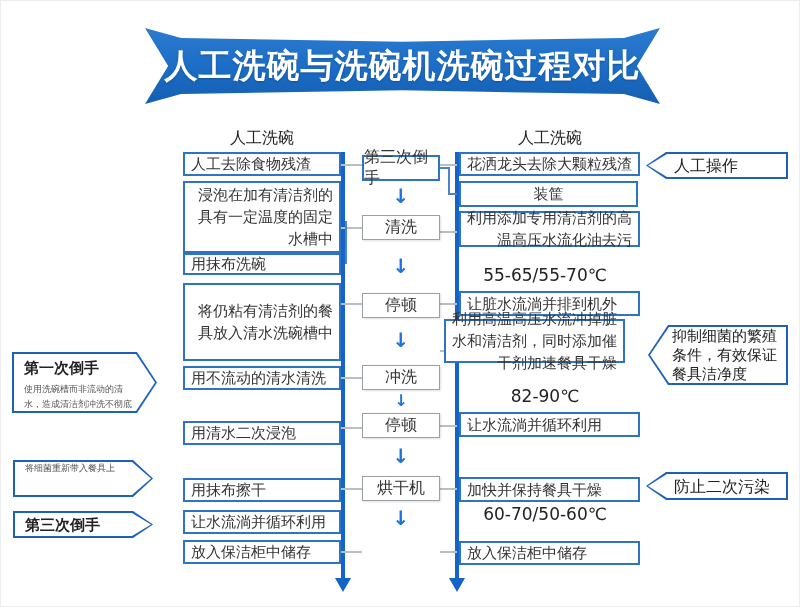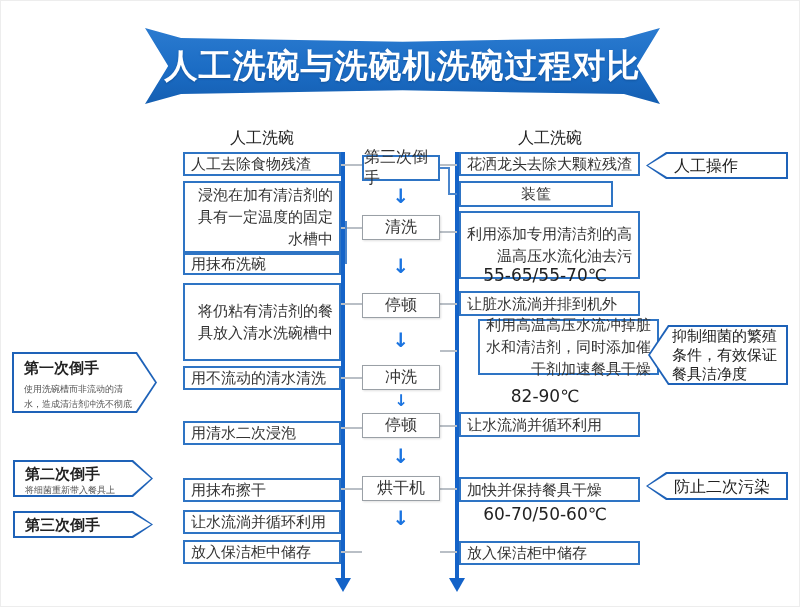--- a/index.html
+++ b/index.html
@@ -150,31 +150,31 @@
   <div class="abs down-arrow" style="left:389px;top:186px;width:24px;">↓</div>
   <div class="abs down-arrow" style="left:389px;top:256px;width:24px;">↓</div>
   <div class="abs down-arrow" style="left:389px;top:330px;width:24px;">↓</div>
   <div class="abs down-arrow" style="left:389px;top:391px;width:24px;font-size:16px;">↓</div>
   <div class="abs down-arrow" style="left:389px;top:446px;width:24px;">↓</div>
   <div class="abs down-arrow" style="left:389px;top:508px;width:24px;">↓</div>
 
   <div class="abs sbox" style="left:459px;top:152px;width:181px;height:24px;">
       <span>花洒龙头去除大颗粒残渣</span>
     </div>
-  <div class="abs sbox center" style="left:459px;top:181px;width:154px;height:26px;">
+  <div class="abs sbox center" style="left:459px;top:181px;width:179px;height:26px;">
       <span>装筐</span>
     </div>
-  <div class="abs sbox" style="left:459px;top:211px;width:181px;height:68px;">
+  <div class="abs sbox" style="left:459px;top:211px;width:181px;height:36px;">
       <span>利用添加专用清洁剂的高温高压水流化油去污</span>
     </div>
   <div class="abs temp" style="left:459px;top:265px;width:178px;height:20px;">55-65/55-70℃</div>
   <div class="abs sbox" style="left:459px;top:291px;width:181px;height:25px;">
       <span>让脏水流淌并排到机外</span>
     </div>
-  <div class="abs sbox" style="left:478px;top:319px;width:181px;height:56px;">
+  <div class="abs sbox" style="left:444px;top:319px;width:181px;height:44px;">
       <span>利用高温高压水流冲掉脏水和清洁剂，同时添加催干剂加速餐具干燥</span>
     </div>
   <div class="abs temp" style="left:459px;top:386px;width:178px;height:20px;">82-90℃</div>
   <div class="abs sbox" style="left:459px;top:412px;width:181px;height:25px;">
       <span>让水流淌并循环利用</span>
     </div>
   <div class="abs sbox" style="left:459px;top:477px;width:181px;height:25px;">
       <span>加快并保持餐具干燥</span>
     </div>
   <div class="abs temp" style="left:459px;top:504px;width:178px;height:20px;">60-70/50-60℃</div>
@@ -183,21 +183,20 @@
     </div>
 
   <div class="abs co-r-outer" style="left:12px;top:352px;width:145px;height:61px;">
     <div class="co-r-inner">
       <div class="co-title">第一次倒手</div>
       <div class="co-note">使用洗碗槽而非流动的清水，造成清洁剂冲洗不彻底</div>
     </div>
   </div>
   <div class="abs co-r-outer" style="left:13px;top:460px;width:140px;height:37px;">
     <div class="co-r-inner" style="padding-top:1px;">
-      <div class="co-title">第二次倒手</div>
       <div class="co-note" style="margin-top:0;line-height:11px;">将细菌重新带入餐具上</div>
     </div>
   </div>
   <div class="abs co-r-outer" style="left:13px;top:511px;width:140px;height:27px;">
     <div class="co-r-inner" style="display:flex;align-items:center;">
       <div class="co-title">第三次倒手</div>
     </div>
   </div>
 
   <div class="abs co-l-outer" style="left:646px;top:152px;width:142px;height:27px;">

